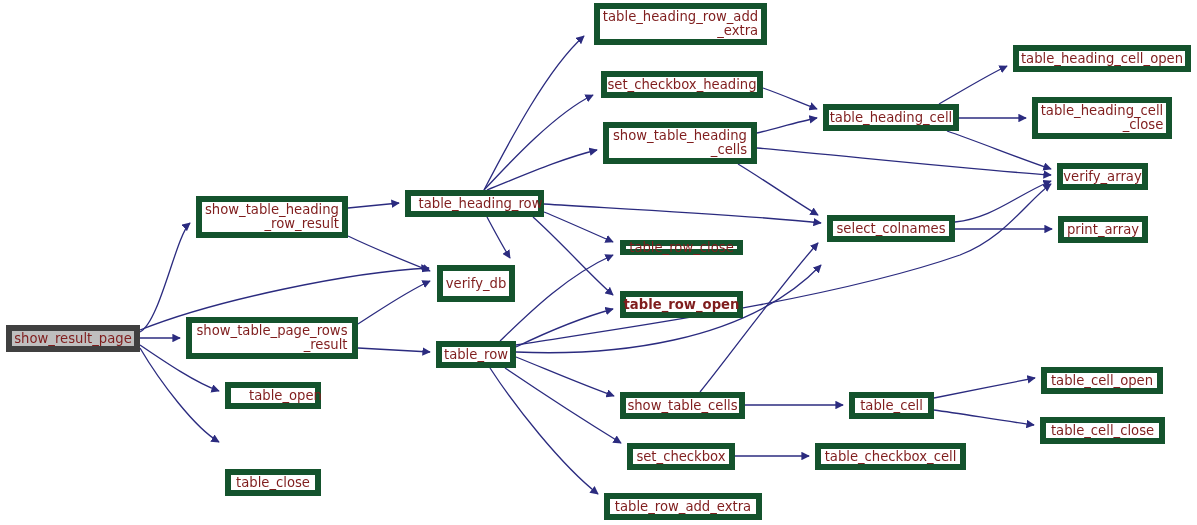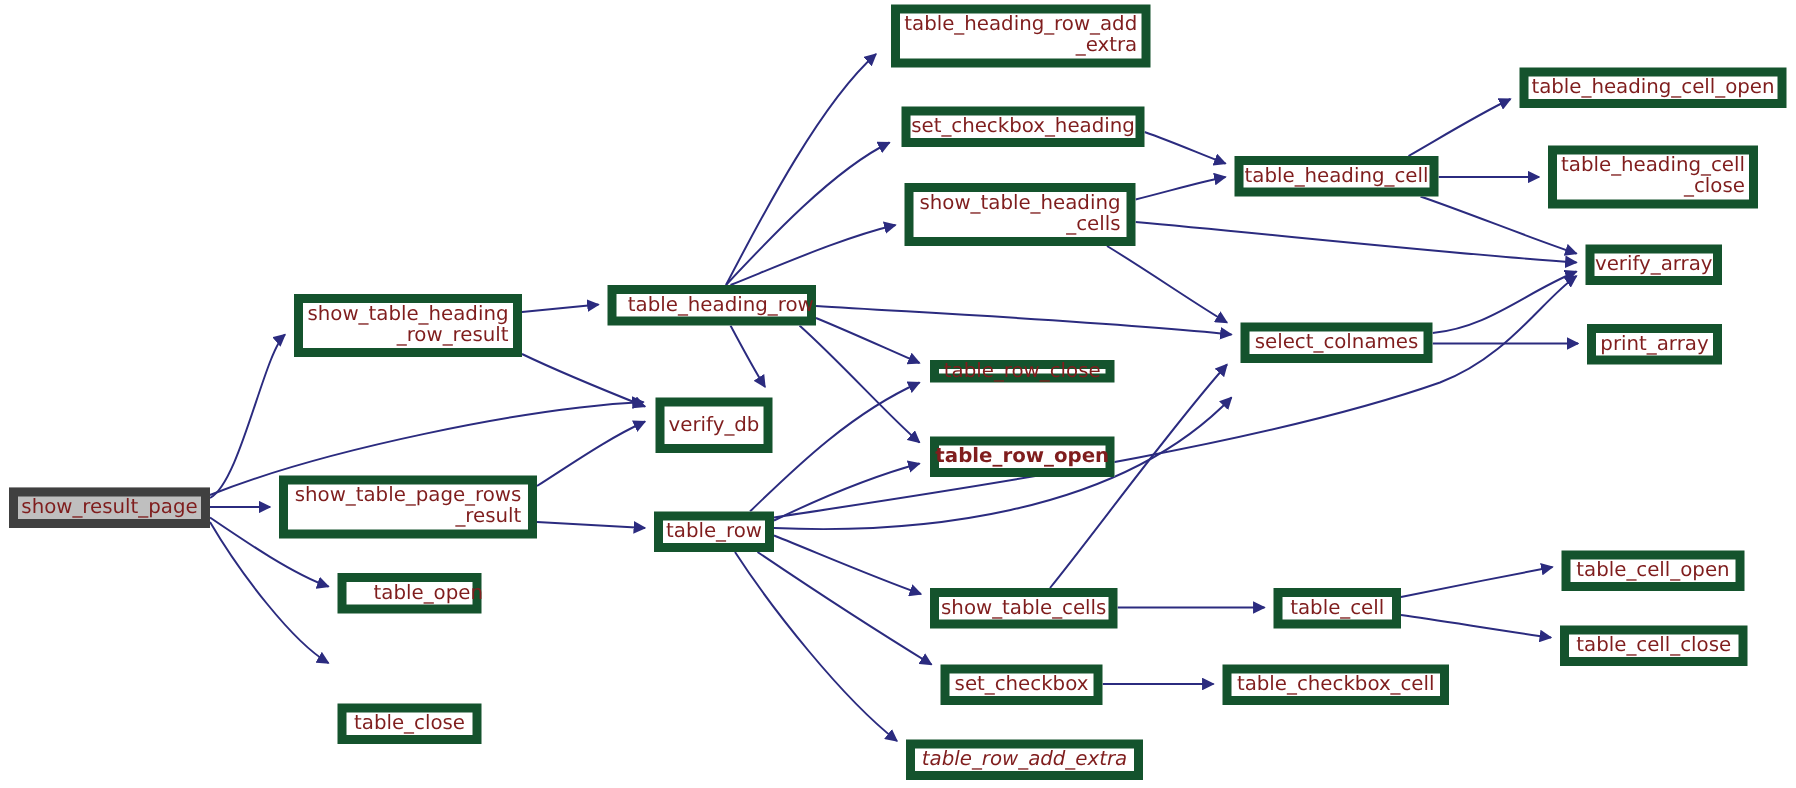--- a/index.html
+++ b/index.html
@@ -75,21 +75,21 @@
       <div class="node" style="left: 436px; top: 341px; width: 80px; height: 27px;"><span>table_row</span></div>
       <div class="node" style="left: 594px; top: 3px; width: 173px; height: 42px;"><span>table_heading_row_add
 _extra</span></div>
       <div class="node" style="left: 601px; top: 71px; width: 162px; height: 27px;"><span>set_checkbox_heading</span></div>
       <div class="node" style="left: 603px; top: 122px; width: 154px; height: 42px;"><span>show_table_heading
 _cells</span></div>
       <div class="node" style="left: 620px; top: 240px; width: 123px; height: 15px;"><span>table_row_close</span></div>
       <div class="node" style="left: 620px; top: 291px; width: 123px; height: 27px; font-weight: bold;"><span>table_row_open</span></div>
       <div class="node" style="left: 620px; top: 392px; width: 125px; height: 27px;"><span>show_table_cells</span></div>
       <div class="node" style="left: 627px; top: 443px; width: 108px; height: 27px;"><span>set_checkbox</span></div>
-      <div class="node" style="left: 604px; top: 493px; width: 158px; height: 27px; font-style: italic;"><span>table_row_add_extra</span></div>
+      <div class="node" style="left: 604px; top: 493px; width: 158px; height: 27px;"><span>table_row_add_extra</span></div>
       <div class="node" style="left: 823px; top: 104px; width: 136px; height: 27px;"><span>table_heading_cell</span></div>
       <div class="node" style="left: 827px; top: 215px; width: 128px; height: 27px;"><span>select_colnames</span></div>
       <div class="node" style="left: 849px; top: 392px; width: 85px; height: 27px;"><span>table_cell</span></div>
       <div class="node" style="left: 815px; top: 443px; width: 151px; height: 27px;"><span>table_checkbox_cell</span></div>
       <div class="node" style="left: 1013px; top: 45px; width: 178px; height: 27px;"><span>table_heading_cell_open</span></div>
       <div class="node" style="left: 1032px; top: 97px; width: 140px; height: 42px;"><span>table_heading_cell
 _close</span></div>
       <div class="node" style="left: 1057px; top: 163px; width: 91px; height: 27px;"><span>verify_array</span></div>
       <div class="node" style="left: 1058px; top: 216px; width: 90px; height: 27px;"><span>print_array</span></div>
       <div class="node" style="left: 1041px; top: 367px; width: 122px; height: 27px;"><span>table_cell_open</span></div>

